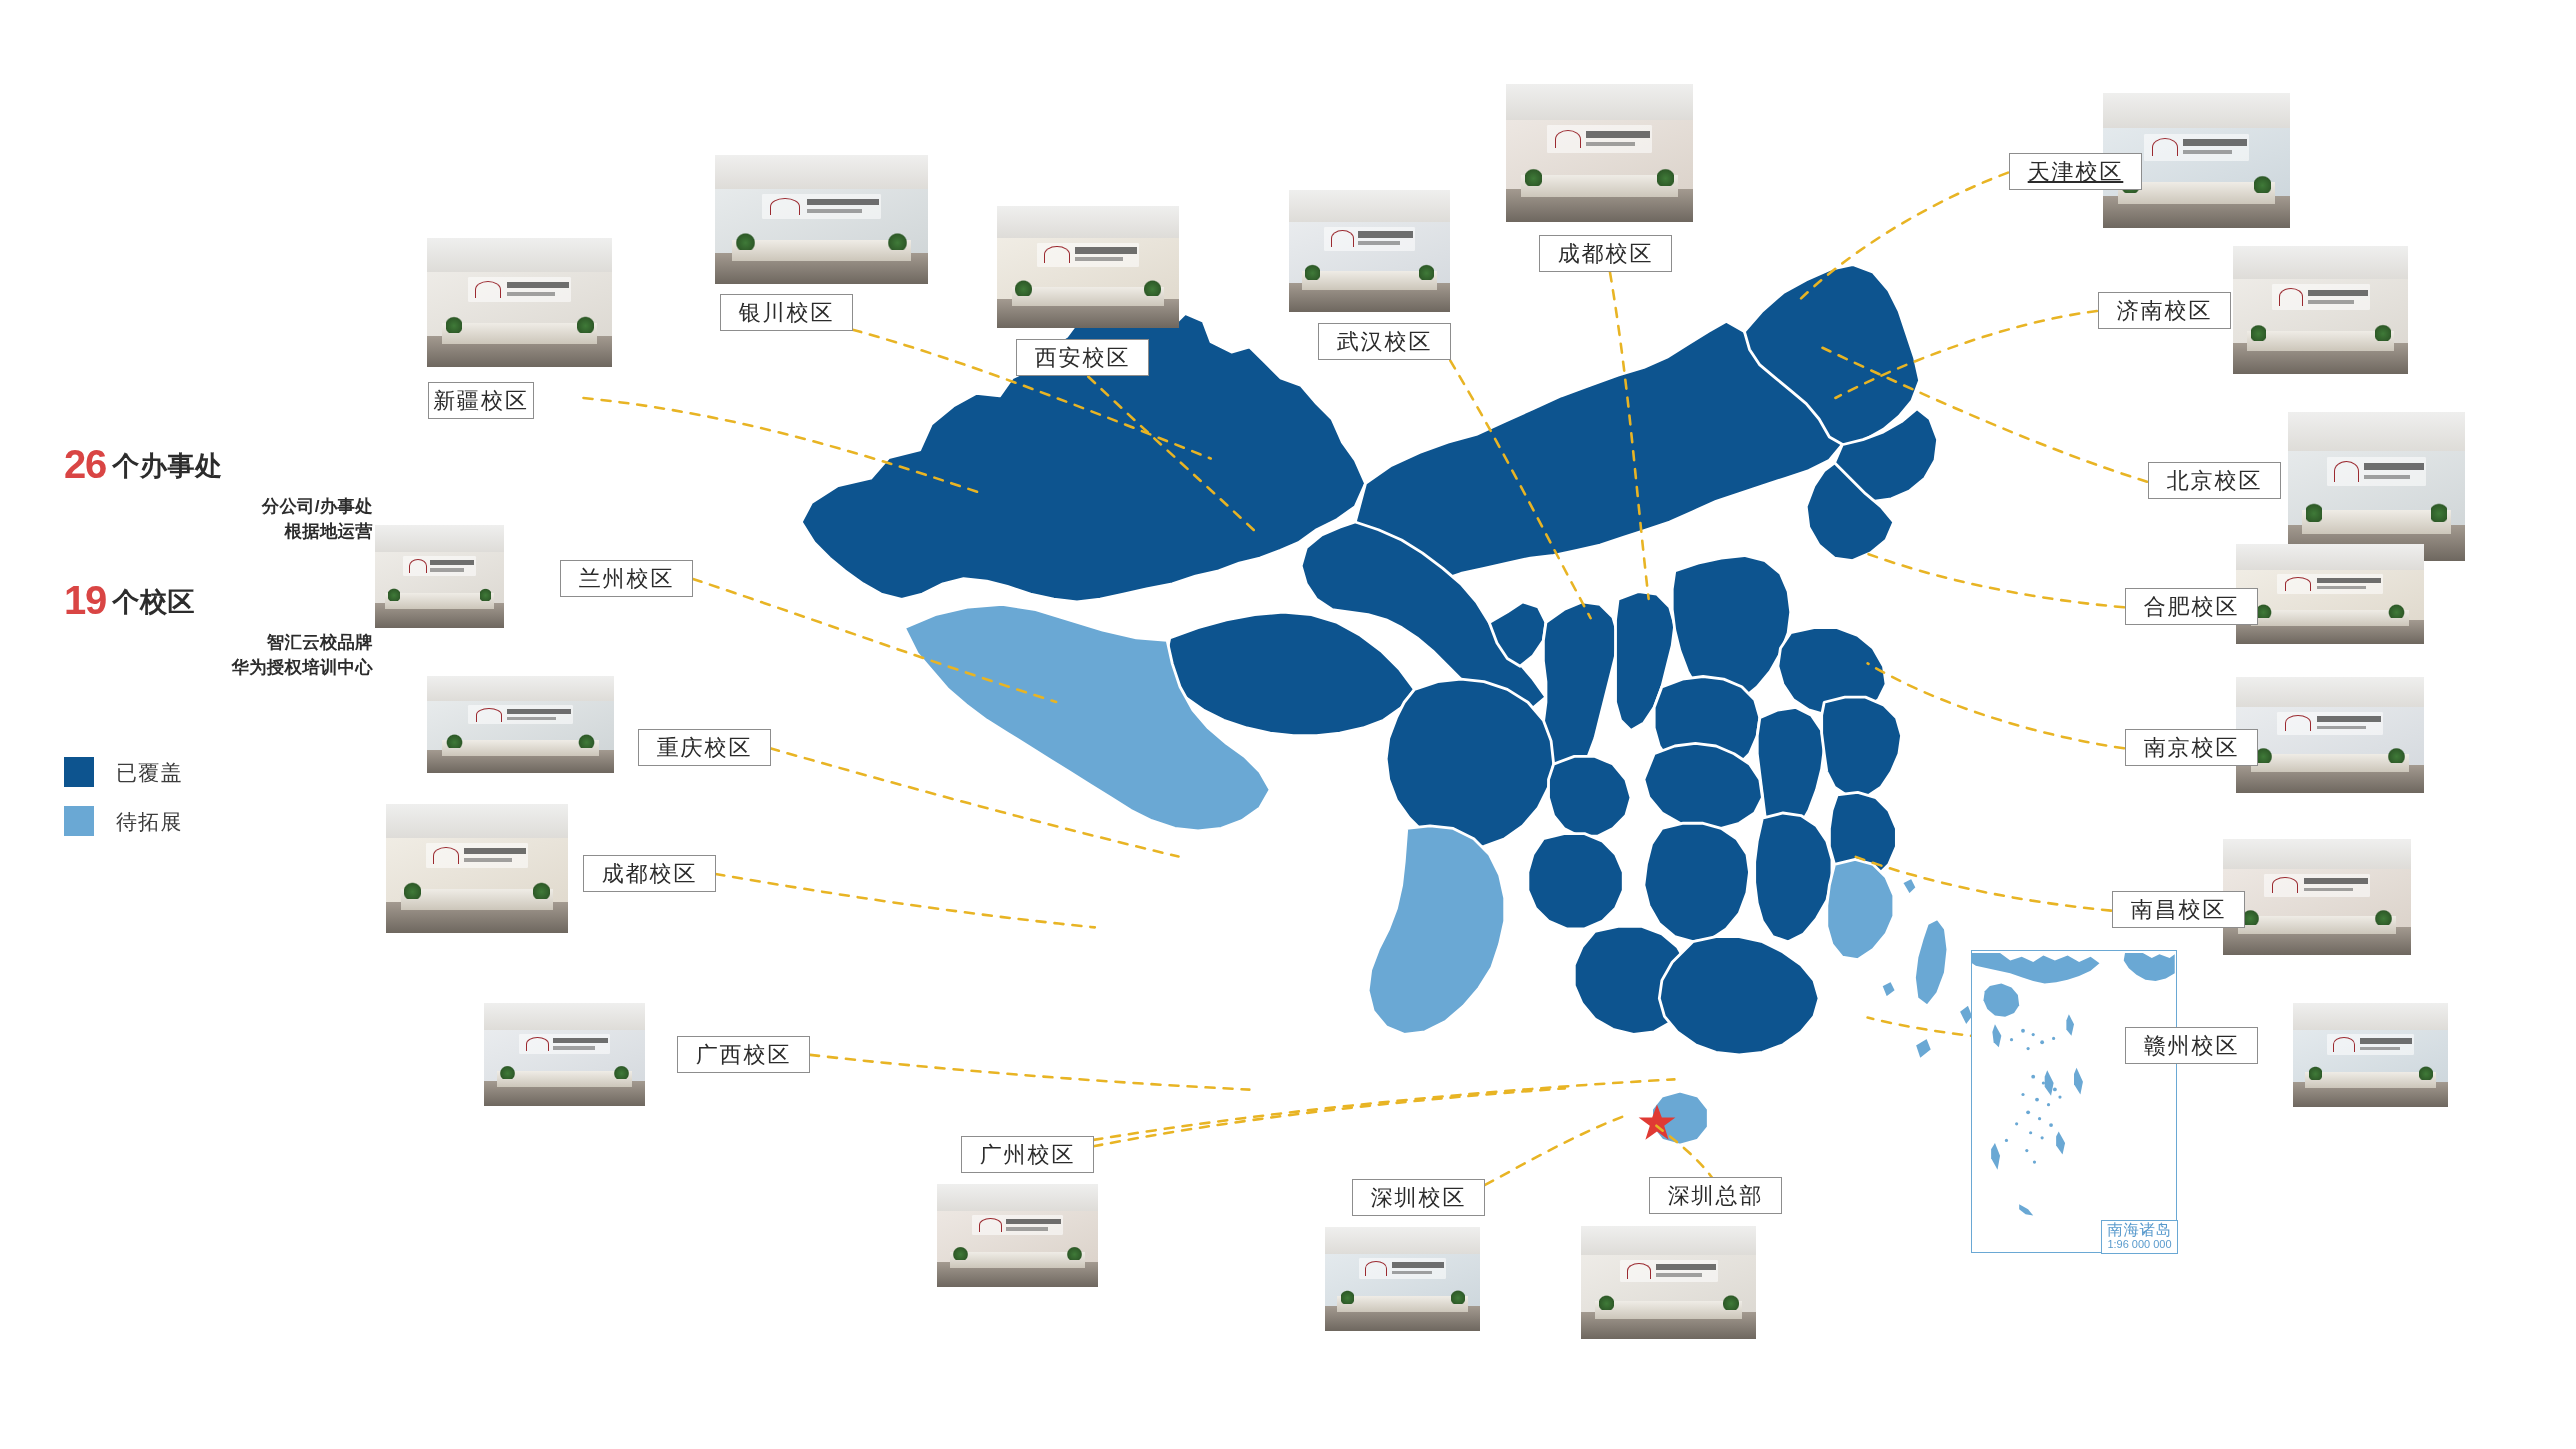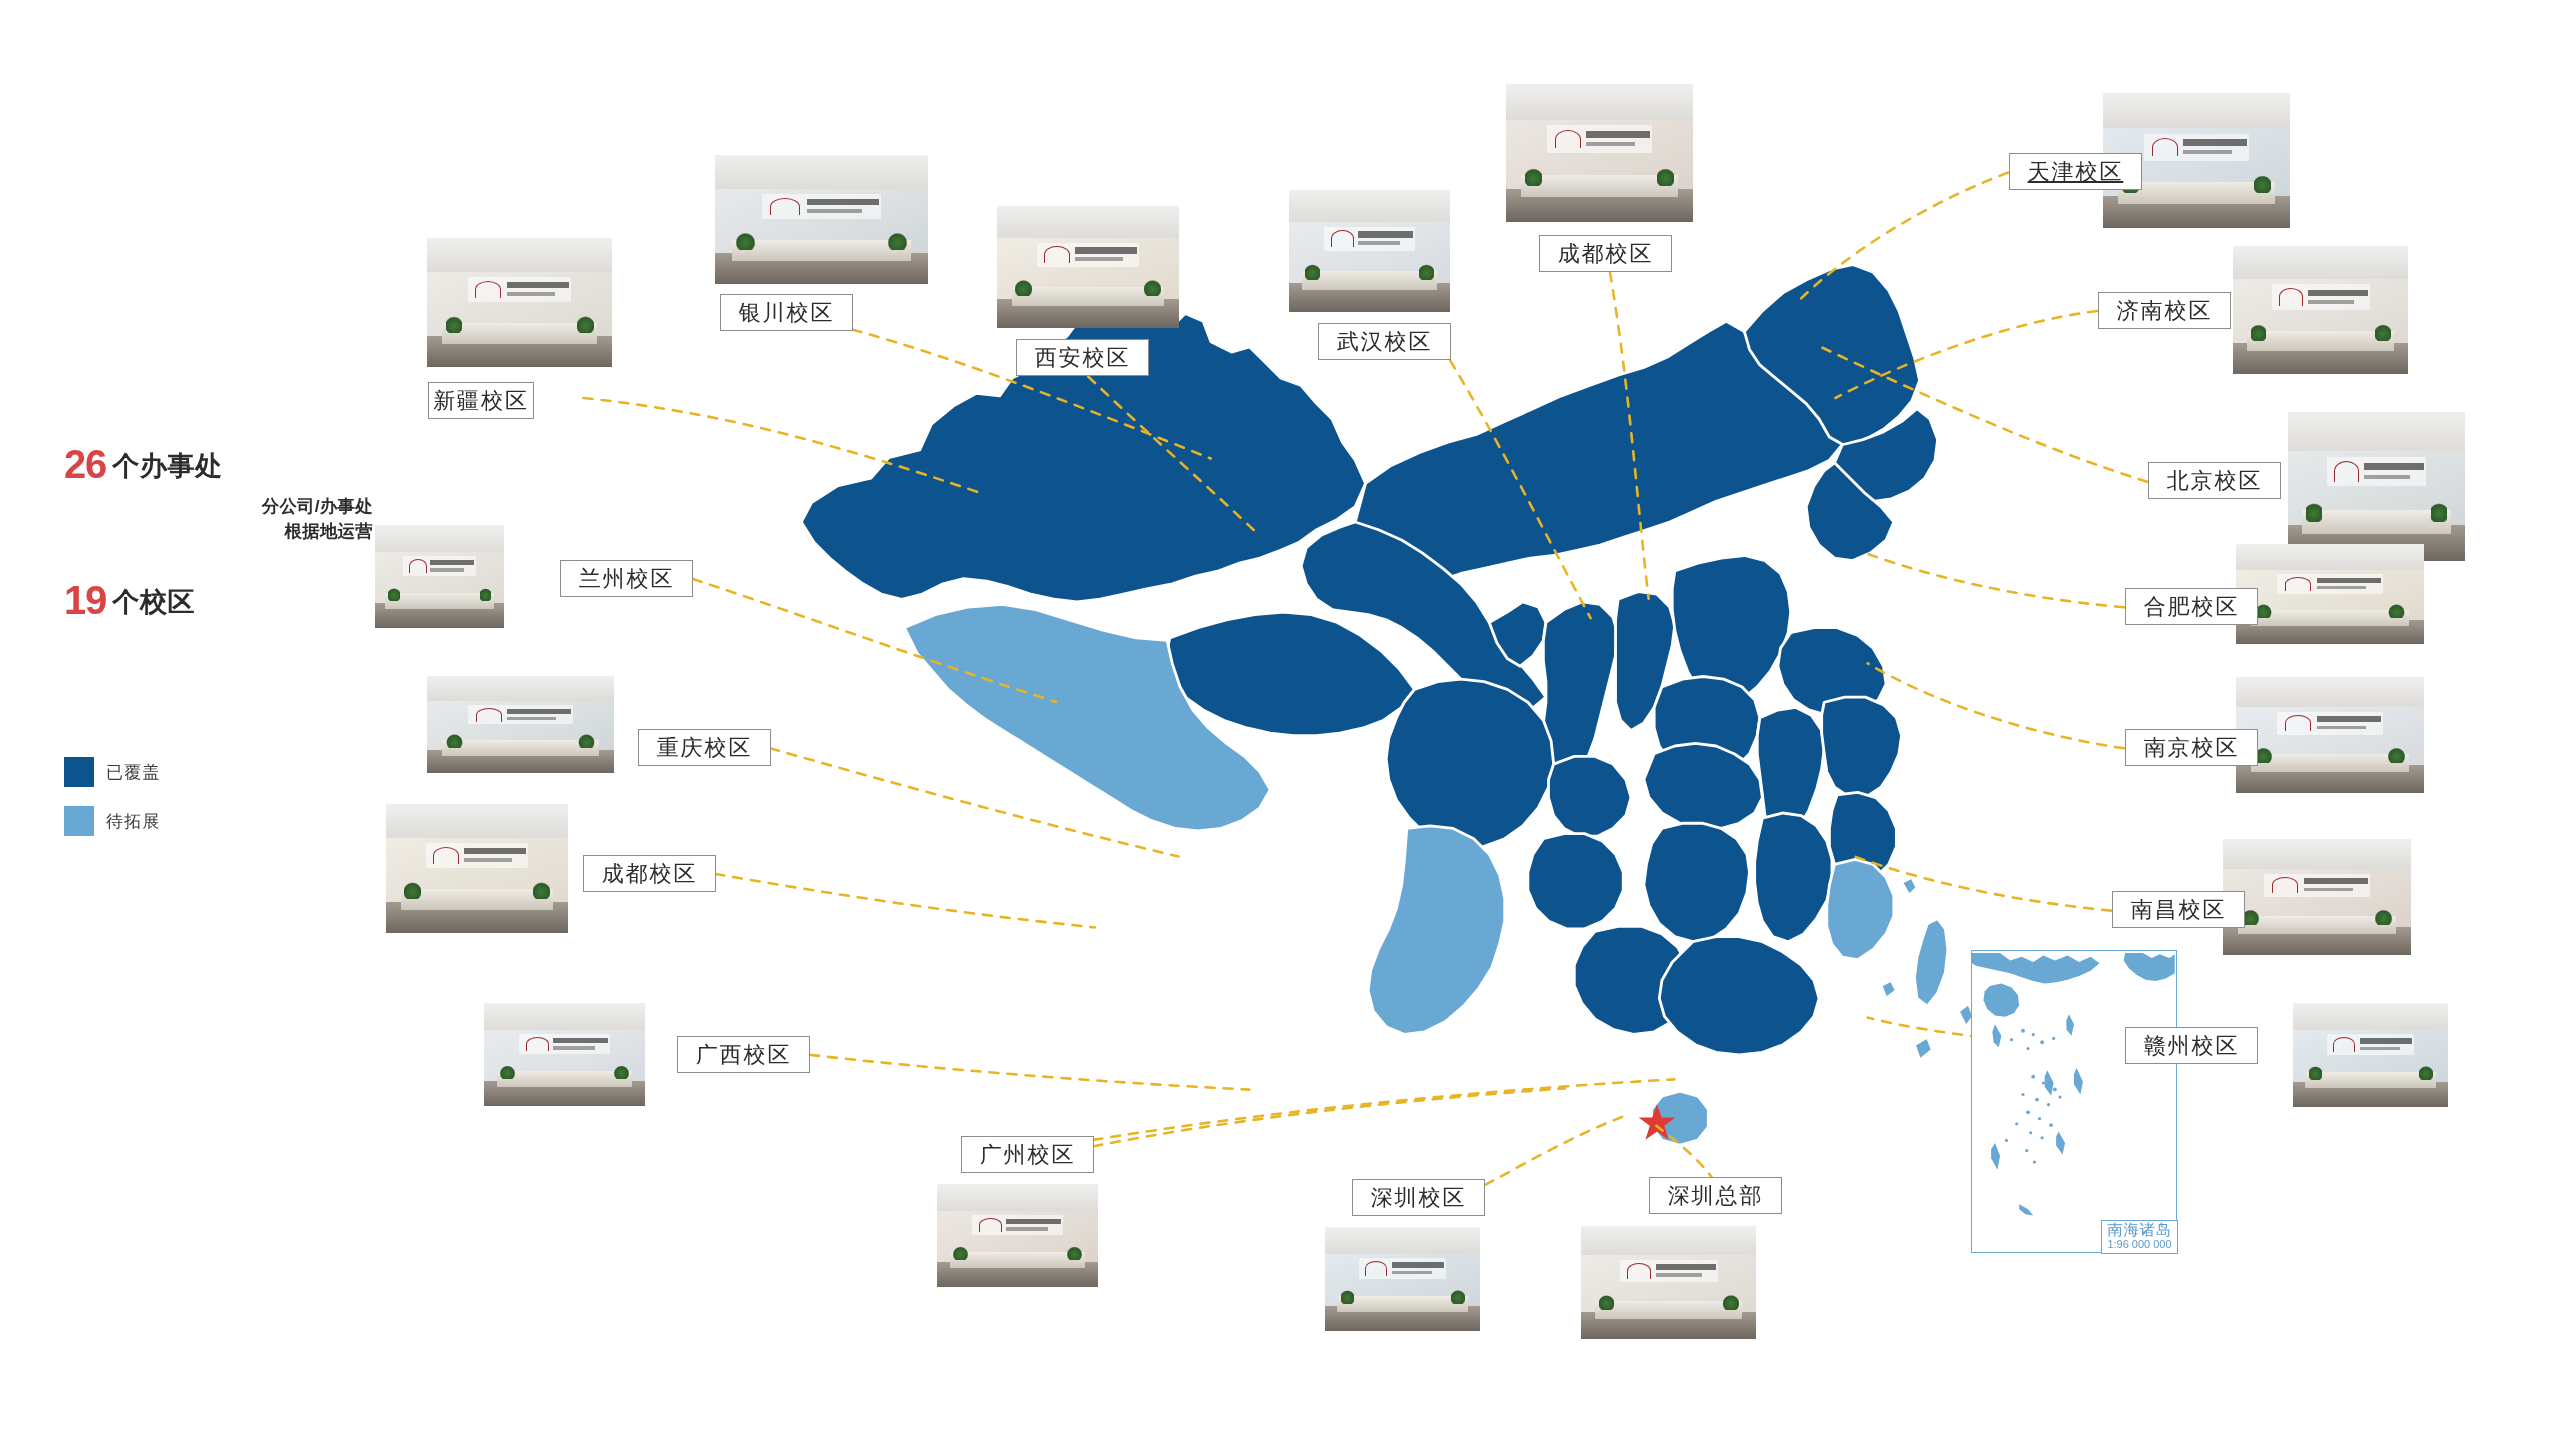--- a/index.html
+++ b/index.html
@@ -26,21 +26,21 @@
   .stat-sub{
     color:#2c2c2c;font-size:17.4px;font-weight:bold;line-height:1.42;
     margin-top:10.3px;letter-spacing:0.3px;
   }
   .stat-sub div{white-space:nowrap;text-align:right;}
 
   .legend{position:absolute;left:64px;top:757px;}
   .legend-row{display:flex;align-items:center;margin-bottom:19.3px;}
   .legend-sw{width:30px;height:30px;display:block;flex:0 0 auto;}
   .legend-tx{
-    margin-left:12px;font-size:17px;color:#3c3c3c;letter-spacing:1.3px;
+    margin-left:22px;font-size:21px;color:#3c3c3c;letter-spacing:1.3px;
     line-height:1;white-space:nowrap;
   }
 
   
   #map-wrap{position:absolute;left:760px;top:213px;width:1224px;height:1030px;}
   #map-svg{width:100%;height:100%;display:block;overflow:visible;}
 
   
   #links{position:absolute;left:0;top:0;width:2576px;height:1449px;
          pointer-events:none;overflow:visible;}
@@ -104,20 +104,24 @@
       </div>
       <div class="stat-sub">
         <div>分公司/办事处</div>
         <div>根据地运营</div>
       </div>
     </div>
 
     <div class="stat-block">
       <div class="stat-head">
         <span class="stat-num">19</span><span class="stat-unit">个校区</span>
+      </div>
+      <div class="stat-sub">
+        <div>智汇云校品牌</div>
+        <div>华为授权培训中心</div>
       </div>
     </div>
   </div>
 
   <div class="legend">
     <div class="legend-row">
       <span class="legend-sw" style="background:#0d548f"></span>
       <span class="legend-tx">已覆盖</span>
     </div>
     <div class="legend-row">

